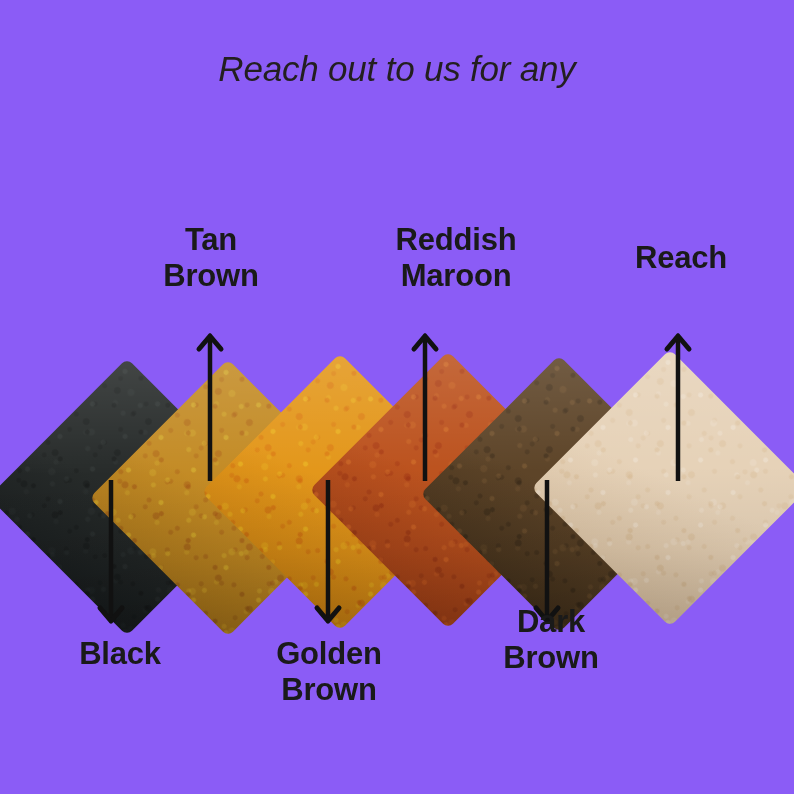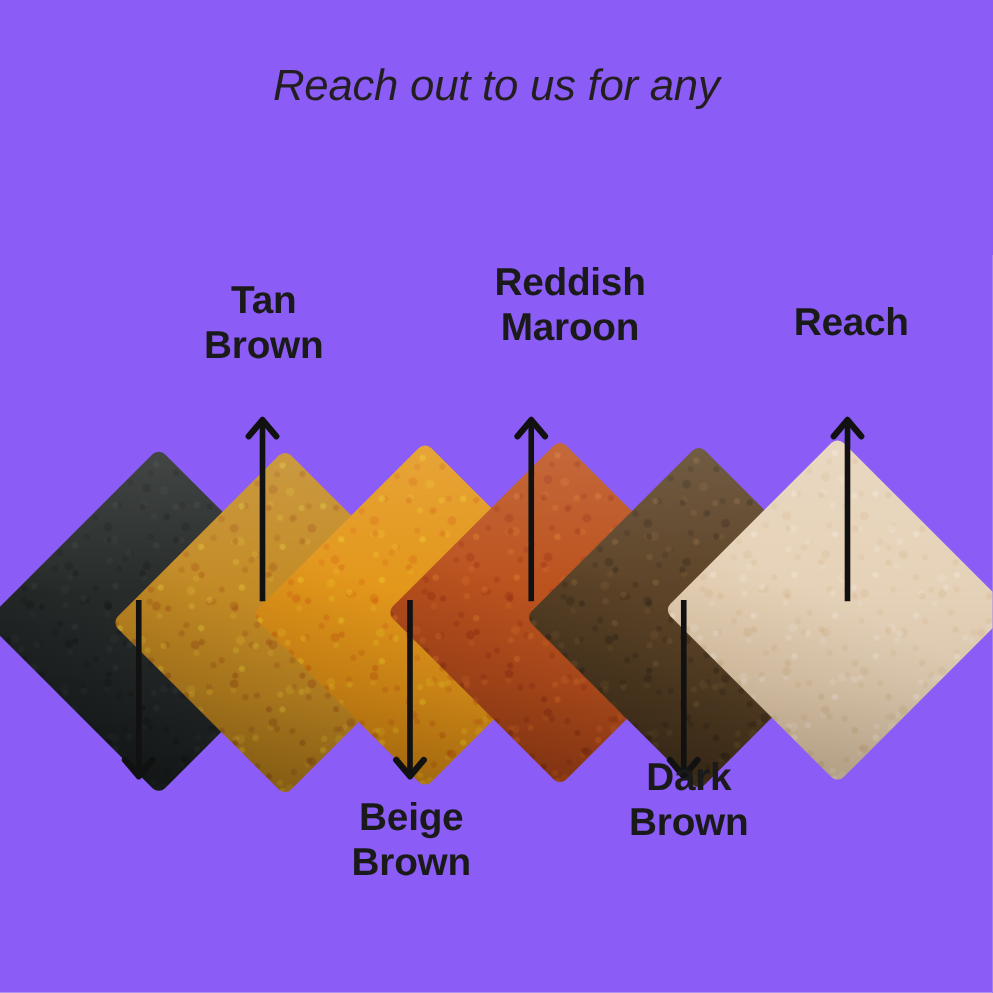--- a/index.html
+++ b/index.html
@@ -133,43 +133,44 @@
       <div class="swatch" style="left: 572px; top: 390px; background: linear-gradient(160deg, rgb(230, 210, 184) 0%, rgb(230, 210, 184) 48%, rgb(211, 187, 156) 100%);">
         <div class="grain"></div>
         <div class="shade"></div>
       </div>
       <div class="arrow" style="left: 98px; top: 478px; height: 144px;">
         <svg width="26" height="144" viewBox="0 0 26 144">
           <line x1="13" y1="2" x2="13" y2="142" stroke="#111" stroke-width="4.5" stroke-linecap="butt"></line>
           <path d="M13 143 L24 130 M13 143 L2 130" fill="none" stroke="#111" stroke-width="5" stroke-linecap="round" stroke-linejoin="round"></path>
         </svg>
       </div>
+      <div class="swatch-label" style="left: 16px; top: 636px; width: 208px;">Black</div>
       <div class="arrow" style="left: 197px; top: 335px; height: 148px;">
         <svg width="26" height="148" viewBox="0 0 26 148">
           <line x1="13" y1="2" x2="13" y2="146" stroke="#111" stroke-width="4.5" stroke-linecap="butt"></line>
           <path d="M13 1 L24 14 M13 1 L2 14" fill="none" stroke="#111" stroke-width="5" stroke-linecap="round" stroke-linejoin="round"></path>
         </svg>
       </div>
       <div class="swatch-label" style="left: 118px; top: 222px; width: 186px;">Tan
 Brown</div>
       <div class="arrow" style="left: 315px; top: 478px; height: 144px;">
         <svg width="26" height="144" viewBox="0 0 26 144">
           <line x1="13" y1="2" x2="13" y2="142" stroke="#111" stroke-width="4.5" stroke-linecap="butt"></line>
           <path d="M13 143 L24 130 M13 143 L2 130" fill="none" stroke="#111" stroke-width="5" stroke-linecap="round" stroke-linejoin="round"></path>
         </svg>
       </div>
-      <div class="swatch-label" style="left: 233px; top: 636px; width: 192px;">Beige
+      <div class="swatch-label" style="left: 233px; top: 636px; width: 192px;">Golden
 Brown</div>
       <div class="arrow" style="left: 412px; top: 335px; height: 148px;">
         <svg width="26" height="148" viewBox="0 0 26 148">
           <line x1="13" y1="2" x2="13" y2="146" stroke="#111" stroke-width="4.5" stroke-linecap="butt"></line>
           <path d="M13 1 L24 14 M13 1 L2 14" fill="none" stroke="#111" stroke-width="5" stroke-linecap="round" stroke-linejoin="round"></path>
         </svg>
       </div>
-      <div class="swatch-label" style="left: 363px; top: 208px; width: 186px;">Reddish
+      <div class="swatch-label" style="left: 363px; top: 222px; width: 186px;">Reddish
 Maroon</div>
       <div class="arrow" style="left: 534px; top: 478px; height: 144px;">
         <svg width="26" height="144" viewBox="0 0 26 144">
           <line x1="13" y1="2" x2="13" y2="142" stroke="#111" stroke-width="4.5" stroke-linecap="butt"></line>
           <path d="M13 143 L24 130 M13 143 L2 130" fill="none" stroke="#111" stroke-width="5" stroke-linecap="round" stroke-linejoin="round"></path>
         </svg>
       </div>
       <div class="swatch-label" style="left: 458px; top: 604px; width: 186px;">Dark
 Brown</div>
       <div class="arrow" style="left: 665px; top: 335px; height: 148px;">

